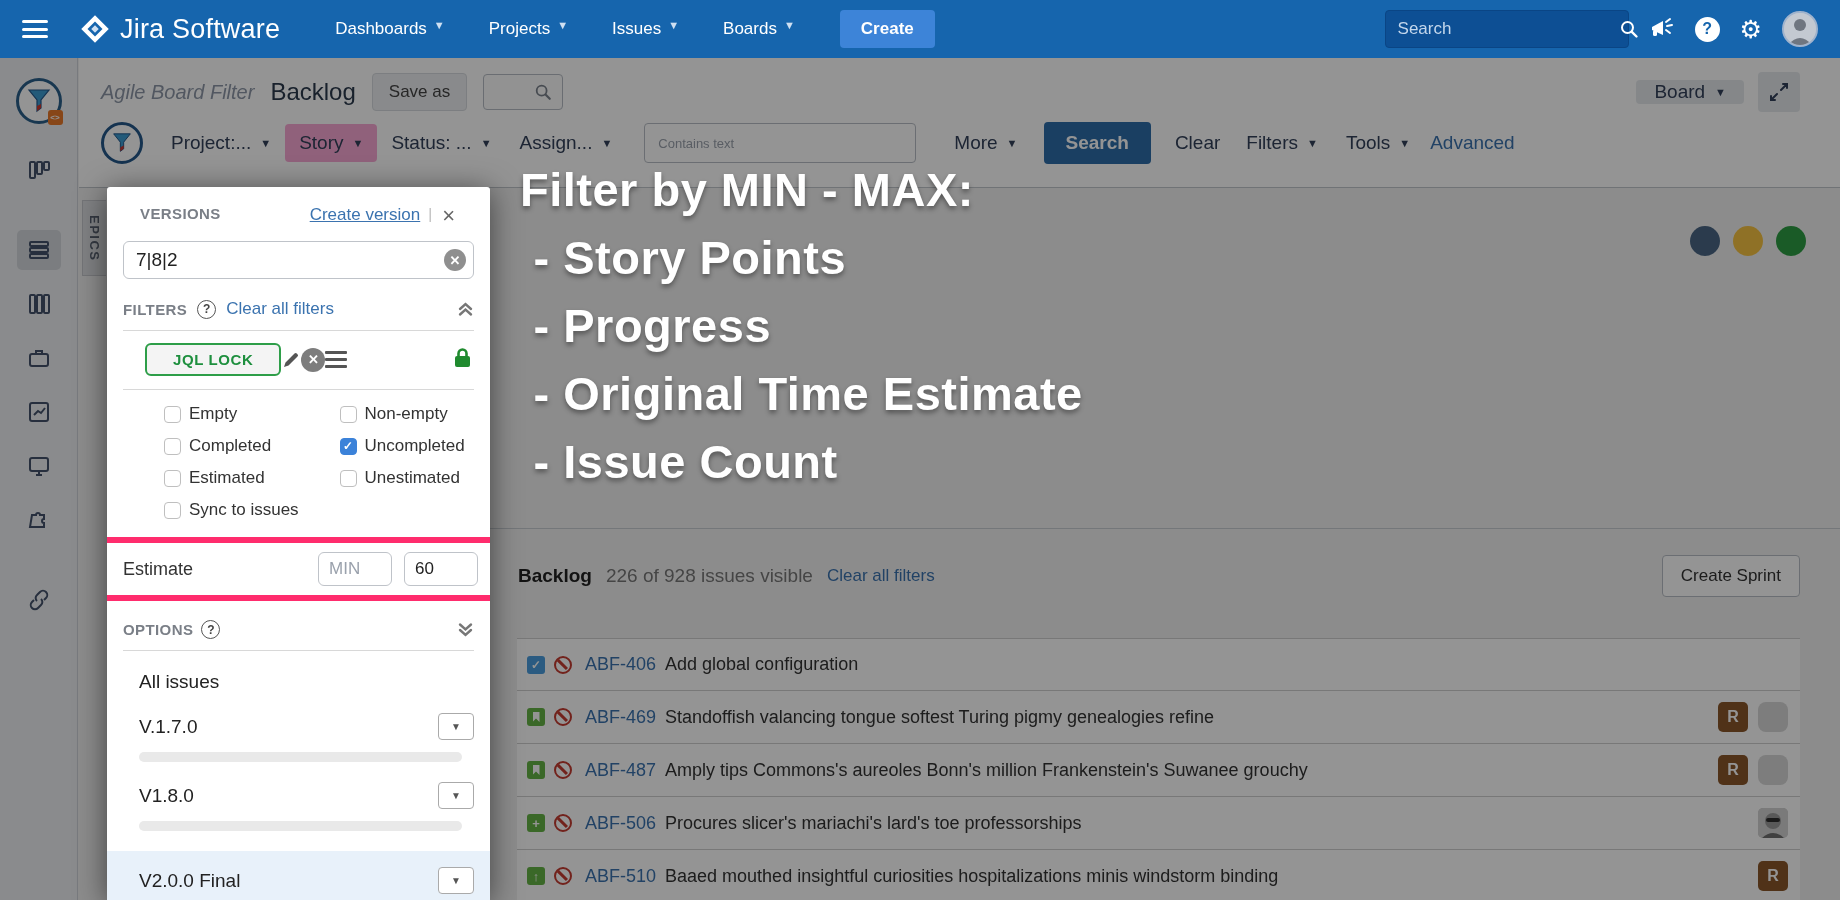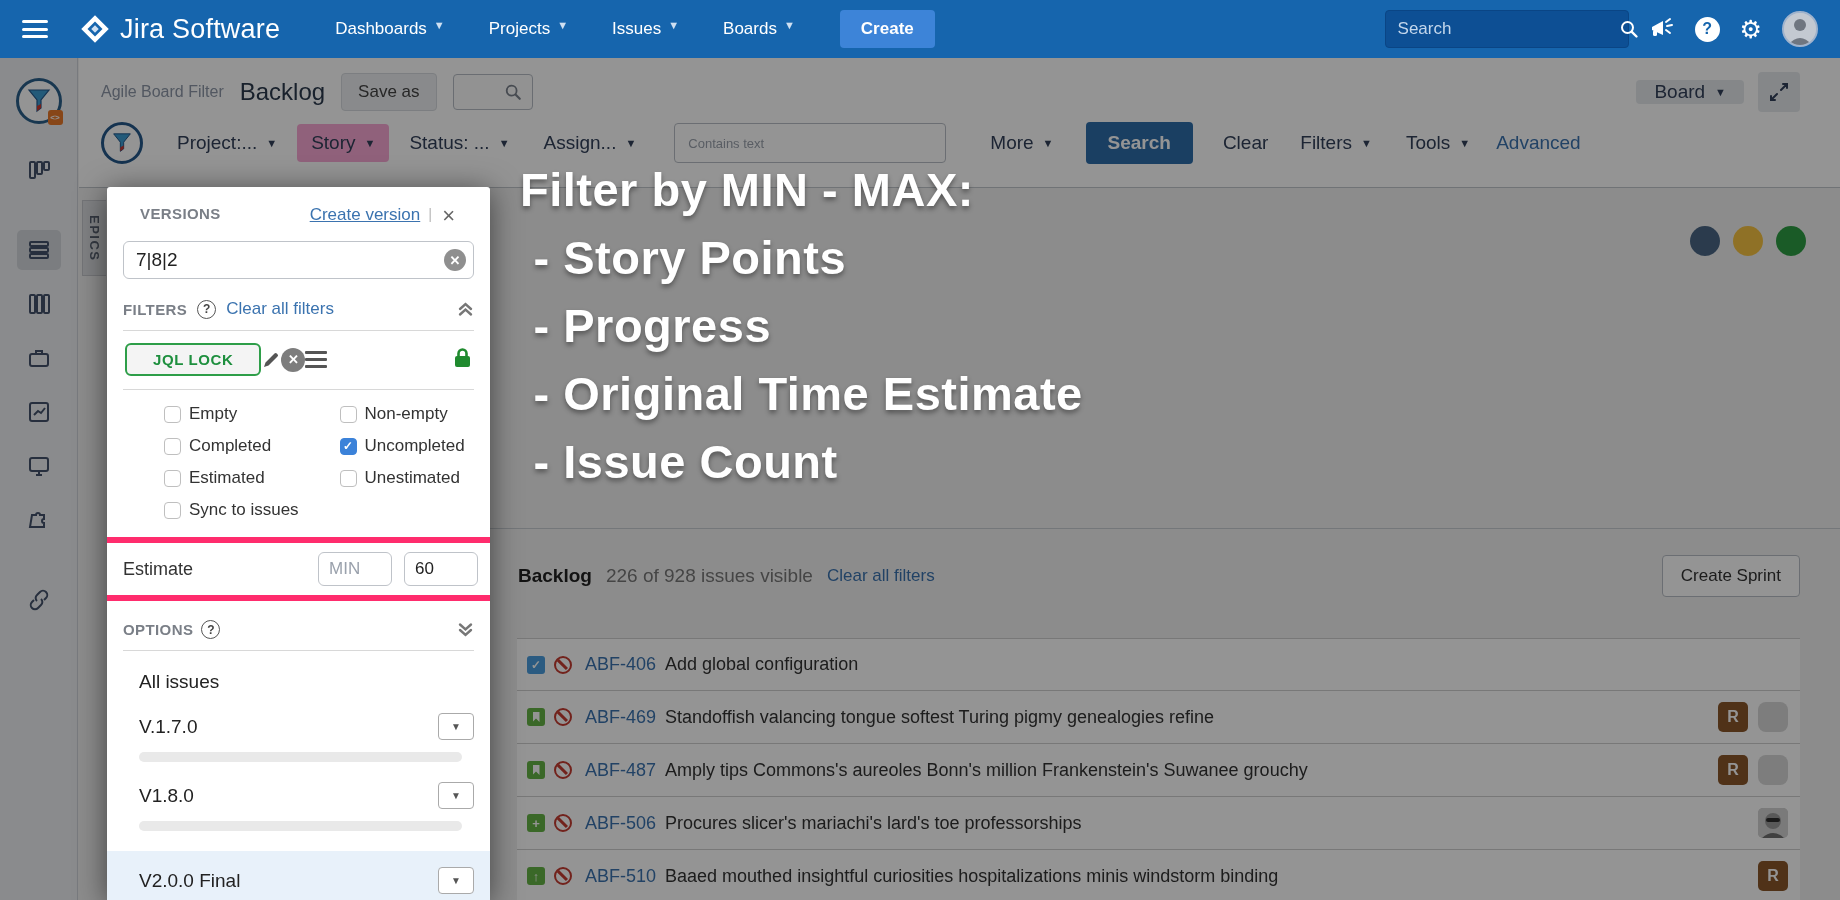--- a/index.html
+++ b/index.html
@@ -49,34 +49,34 @@
   .side-icon { width:44px; height:40px; display:flex; align-items:center;
     justify-content:center; margin-bottom:14px; border-radius:5px; cursor:pointer; }
   .side-icon.sel { background:#d4d7dc; }
   .side-icon svg { stroke:#44526b; fill:none; stroke-width:2; }
   .side-gap { height:26px; }
 
   
   .board-head-region { position:absolute; left:79px; right:0; top:0; height:130px;
     background:#fff; border-bottom:1px solid #c2c6cc; z-index:1; }
   .bh-row1 { display:flex; align-items:center; padding:14px 40px 0 22px; gap:16px; }
-  .bh-crumb { font-size:16px; color:#8d97a7; }
+  .bh-crumb { font-size:20px; color:#8d97a7;font-style:italic; }
   .bh-title { font-size:24px; color:#2b3a4d; font-weight:500; }
   .saveas-btn { background:#eceef1; border:1px solid #d6d9de; border-radius:4px;
     color:#444; font-size:17px; padding:8px 16px; cursor:pointer; }
   .mini-search { width:80px; height:36px; border:1px solid #b7bcc4; border-radius:4px;
     background:#fbfbfc; display:flex; align-items:center; justify-content:flex-end;
     padding:0 10px; }
   .bh-right { margin-left:auto; display:flex; gap:14px; align-items:center; }
   .board-btn { background:#e6e9ed; border-radius:4px; color:#33415a; font-size:19px;
     padding:1px 18px; display:flex; gap:10px; align-items:center; cursor:pointer; }
   .expand-btn { background:#e6e9ed; border-radius:4px; width:42px; height:40px;
     display:flex; align-items:center; justify-content:center; cursor:pointer; }
 
-  .bh-row2 { display:flex; align-items:center; padding:10px 40px 0 22px; gap:6px; }
+  .bh-row2 { display:flex; align-items:center; padding:10px 40px 0 22px; }
   .filter-avatar { width:42px; height:42px; border-radius:50%; background:#fff;
     border:3px solid #25588b; display:flex; align-items:center; justify-content:center;
     margin-right:14px; }
   .f-item { font-size:19px; color:#33415a; padding:8px 14px; display:flex; gap:9px;
     align-items:center; cursor:pointer; white-space:nowrap; }
   .f-item.open { background:#f9a8d4; border-radius:4px; }
   .contains-input { width:272px; height:40px; border:1px solid #b9bec6; border-radius:4px;
     margin:0 24px 0 18px; padding:0 13px; font-size:13px; color:#333;
     font-family:inherit; background:#fff; }
   .contains-input::placeholder { color:#9aa1ac; }
@@ -157,21 +157,21 @@
   .clear-circle { position:absolute; right:8px; top:8px; width:22px; height:22px;
     border-radius:50%; background:#8f8f8f; color:#fff; font-size:13px; font-weight:bold;
     display:flex; align-items:center; justify-content:center; cursor:pointer; }
   .filters-head { display:flex; align-items:center; gap:10px; padding:20px 16px 0; }
   .qmark { width:19px; height:19px; border-radius:50%; border:1.5px solid #555;
     color:#444; font-size:12px; font-weight:bold; display:flex; align-items:center;
     justify-content:center; }
   .blue-link { font-size:17px; color:#3b73af; cursor:pointer; }
   .push { margin-left:auto; }
   .vp-hr { border:none; border-top:1px solid #d8d8d8; margin:11px 16px 0; }
-  .jql-row { display:flex; align-items:center; padding:12px 18px 2px; }
+  .jql-row { display:flex; align-items:center; padding:12px 18px 2px;margin-left:20px; }
   .jql-btn { border:2px solid #2e9e49; background:#f4f4f4; color:#1e8f3e;
     font-weight:bold; font-size:15px; letter-spacing:.6px; border-radius:6px;
     padding:6px 26px; cursor:pointer; }
   .pencil svg, .chevs svg { display:block; }
   .gray-circle { width:24px; height:24px; border-radius:50%; background:#7d7d7d;
     color:#fff; font-size:13px; font-weight:bold; display:flex; align-items:center;
     justify-content:center; cursor:pointer; }
   .burger { width:22px; display:flex; flex-direction:column; gap:4px; cursor:pointer; }
   .burger span { height:3px; background:#555; border-radius:1px; }
   .chk-grid { display:grid; grid-template-columns:1fr 1fr; row-gap:12px;

